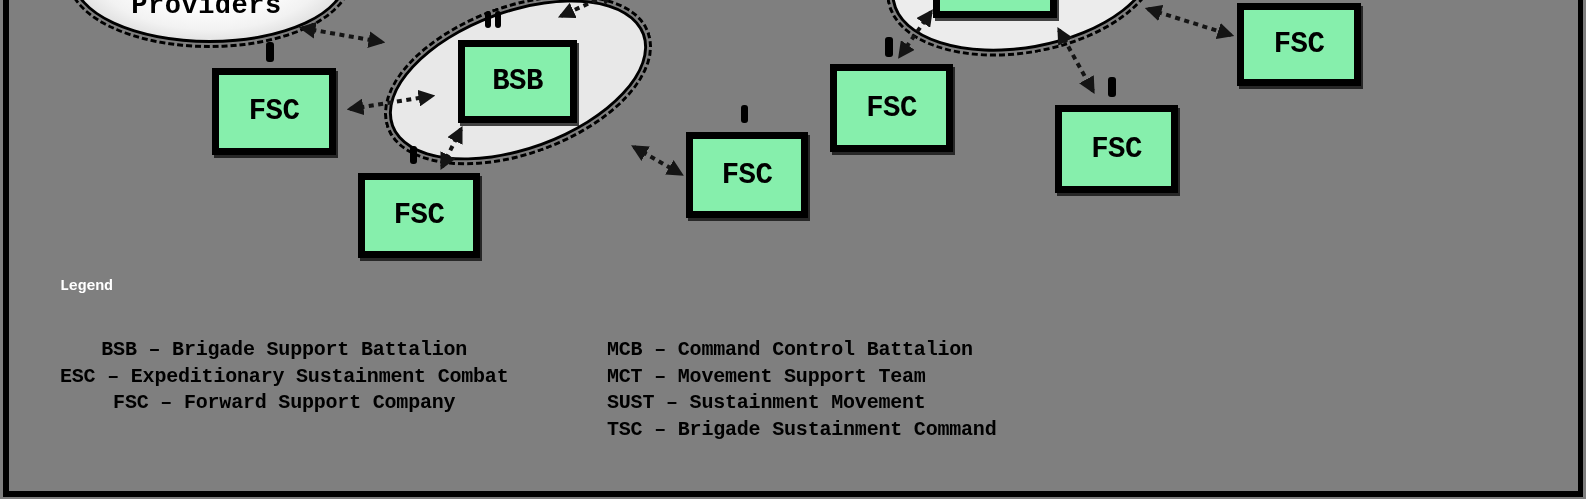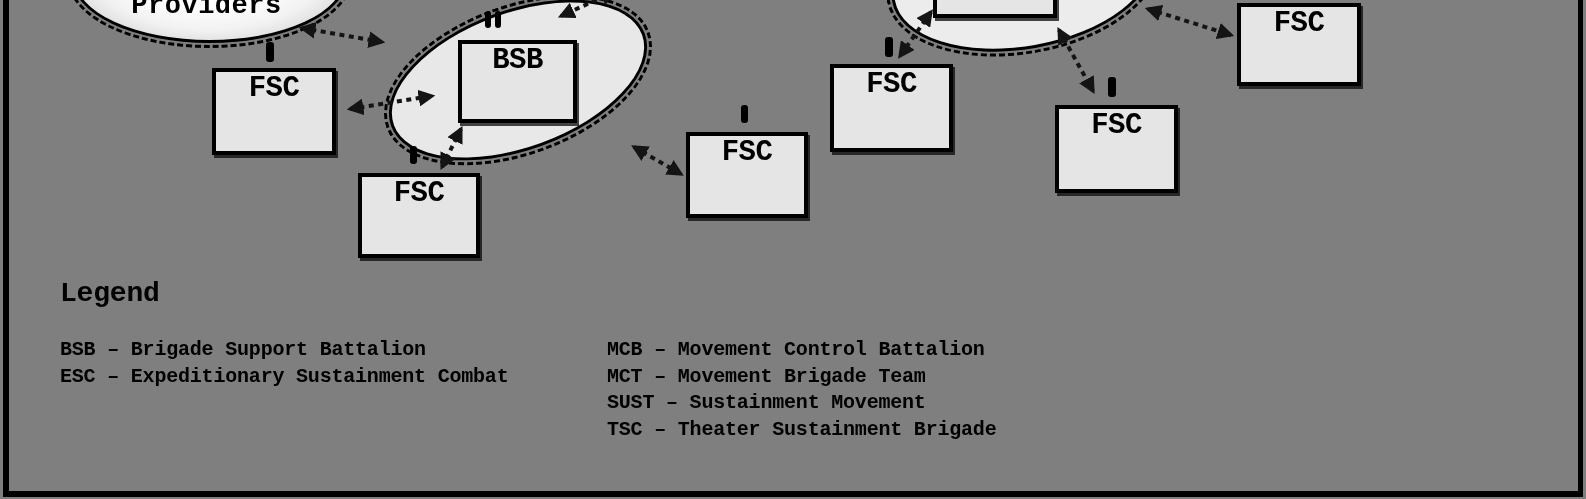--- a/index.html
+++ b/index.html
@@ -24,23 +24,23 @@
     background:radial-gradient(ellipse at 50% 45%, #ffffff 35%, #f2f2f2 60%, #bfbfbf 100%);}
   .bsb-el{left:383px;top:10px;width:264px;height:134px;background:#e8e8e8;
     transform:rotate(-20deg);}
   .right-el{left:890px;top:-93px;width:260px;height:136px;background:#ececec;
     transform:rotate(-10deg);}
 
   .providers-label{position:absolute;left:72px;top:-9px;width:269px;z-index:2;
     text-align:center;font-size:27px;font-weight:bold;color:#000;letter-spacing:0.5px;}
 
   
-  .unit-box{position:absolute;background:#e5e5e5;border:4px solid #000000;
+  .unit-box{position:absolute;background:#86efac;border:7px solid #000000;
     box-shadow:2px 3px 0 rgba(10,10,10,0.75);z-index:4;
-    display:flex;justify-content:center;box-sizing:border-box;}
+    display:flex;align-items:center;justify-content:center;box-sizing:border-box;}
   .unit-box span{font-size:29px;font-weight:bold;color:#000;letter-spacing:-0.5px;}
   .b-fsc1{left:212px;top:68px;width:124px;height:87px;}
   .b-fsc2{left:358px;top:173px;width:122px;height:85px;}
   .b-fsc3{left:686px;top:132px;width:122px;height:86px;}
   .b-fsc4{left:830px;top:64px;width:123px;height:88px;}
   .b-fsc5{left:1237px;top:3px;width:124px;height:83px;}
   .b-fsc6{left:1055px;top:105px;width:123px;height:88px;}
   .b-bsb{left:458px;top:40px;width:119px;height:83px;}
   .b-cut{left:933px;top:-42px;width:124px;height:60px;}
 
@@ -50,25 +50,25 @@
   .ech.small i{height:18px;width:7px;}
   .e1{left:266px;top:42px;}
   .e2{left:410px;top:146px;}
   .e3{left:741px;top:105px;}
   .e4{left:885px;top:37px;}
   .e5{left:1108px;top:77px;}
   .eII{left:485px;top:11px;}
   .eII i{width:6px;height:17px;}
 
   
-  .legend-title{position:absolute;left:60px;top:278px;font-size:28px;
-    font-weight:bold;color:#000000;z-index:2;letter-spacing:-0.2px;}
+  .legend-title{position:absolute;left:60px;top:278px;font-size:15px;
+    font-weight:bold;color:#ffffff;z-index:2;letter-spacing:-0.2px;}
   .legend-col{position:absolute;top:337px;z-index:2;font-size:20px;font-weight:bold;
     color:#000;line-height:26.5px;letter-spacing:-0.2px;white-space:nowrap;}
-  .legend-col.left{left:60px;}
+  .legend-col.left{left:60px;text-align:center;}
   .legend-col.right{left:607px;}
 </style>
 </head>
 <body>
 
 <div class="stage">
 
   <div class="ellipse providers-el"></div>
   <div class="ellipse bsb-el"></div>
   <div class="ellipse right-el"></div>
@@ -133,24 +133,25 @@
     </div>
   <div class="ech eII">
       <i></i>
       <i></i>
     </div>
 
   <div class="legend-title">Legend</div>
   <div class="legend-col left">
     <div>BSB – Brigade Support Battalion</div>
     <div>ESC – Expeditionary Sustainment Combat</div>
+    <div>FSC – Forward Support Company</div>
   </div>
   <div class="legend-col right">
-    <div>MCB – Movement Control Battalion</div>
-    <div>MCT – Movement Brigade Team</div>
+    <div>MCB – Command Control Battalion</div>
+    <div>MCT – Movement Support Team</div>
     <div>SUST – Sustainment Movement</div>
-    <div>TSC – Theater Sustainment Brigade</div>
+    <div>TSC – Brigade Sustainment Command</div>
   </div>
 
   <div class="frame-left"></div>
   <div class="frame-right"></div>
   <div class="frame-bottom"></div>
 </div>
 
 </body></html>

